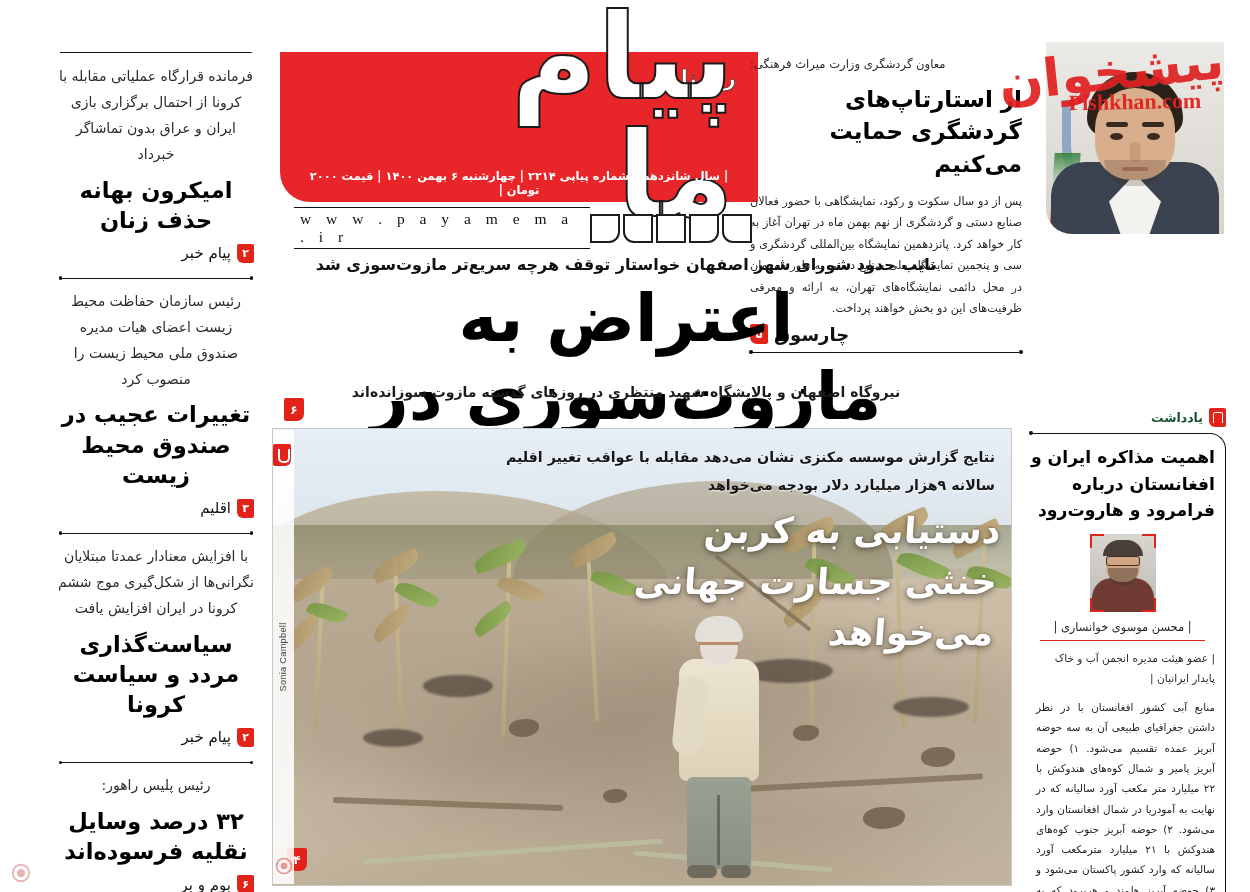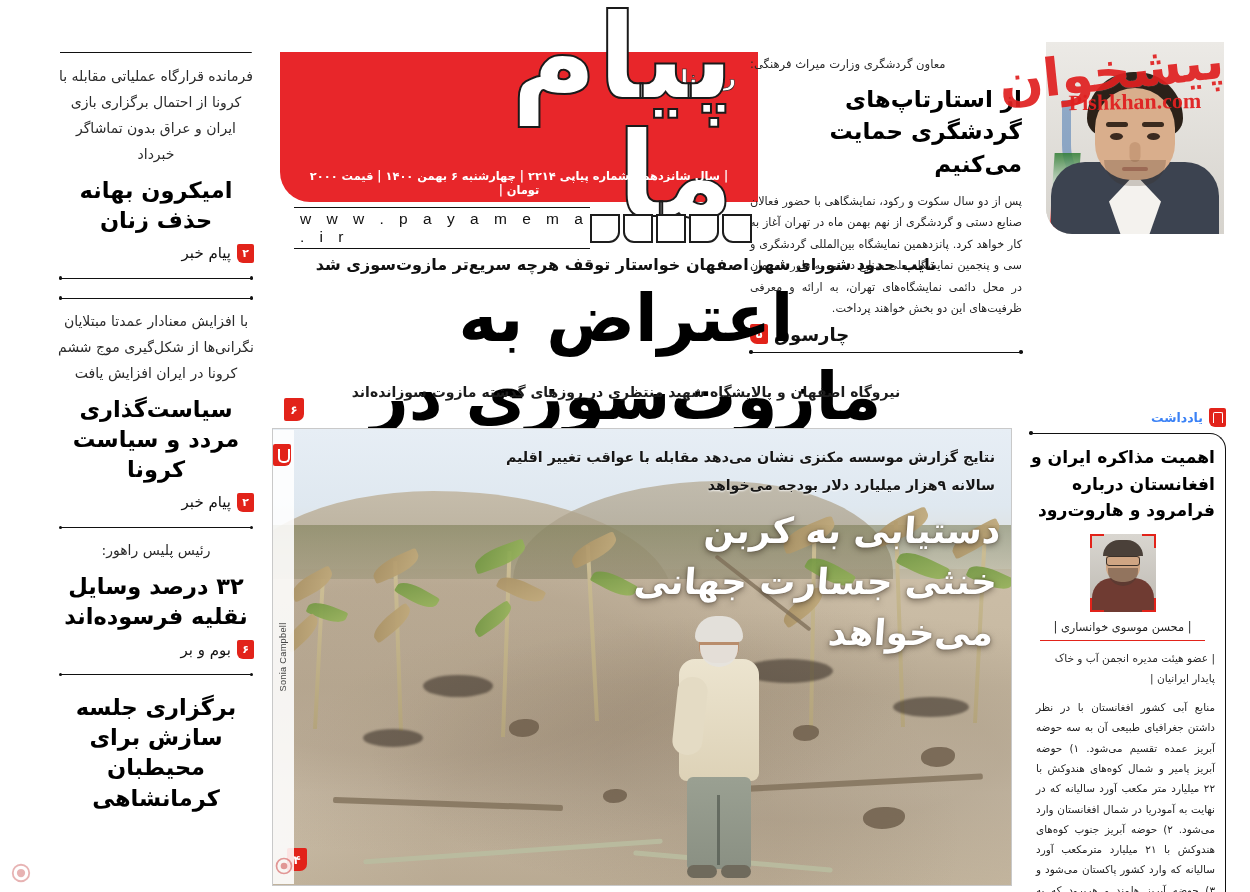--- a/index.html
+++ b/index.html
@@ -76,21 +76,21 @@
     position:absolute;bottom:5px;right:12px;left:12px;
     color:#fff;font-size:11.4px;font-weight:bold;text-align:center;
     letter-spacing:0.2px;direction:rtl;
   }
   .url-row{
     position:relative;margin-top:9px;width:478px;height:34px;
     display:flex;align-items:center;justify-content:space-between;direction:ltr;
   }
   .url-text{
     font-size:15.5px;letter-spacing:5.5px;color:#111;font-weight:500;
-    font-family:Liberation Sans, sans-serif;padding-left:20px;
+    font-family:Liberation Serif, serif;padding-left:20px;
   }
   .url-rule{
     position:absolute;left:14px;right:168px;top:-4px;border-top:1.4px solid #111;
   }
   .url-rule2{
     position:absolute;left:14px;right:168px;bottom:-4px;border-top:1.4px solid #111;
   }
   .boxes{display:flex;gap:3px;align-items:center;padding-right:6px;}
   .bx{width:26px;height:25px;border:2.2px solid #1d1d1d;background:#fff;}
   .bx.r1{border-radius:0 0 11px 0;}
@@ -302,21 +302,21 @@
     position:absolute;left:2px;bottom:8px;width:20px;height:20px;opacity:.55;
   }
 
   
   .note{
     position:absolute;right:24px;top:408px;width:196px;direction:rtl;
   }
   .note-hdr{
     display:flex;align-items:center;justify-content:flex-start;gap:6px;
   }
-  .note-hdr-label{font-size:12.5px;font-weight:bold;color:#3b82f6;}
+  .note-hdr-label{font-size:12.5px;font-weight:bold;color:#14532d;}
   .note-icon{
     width:17px;height:19px;background:#e2231a;border-radius:2px 2px 2px 6px;
     position:relative;flex:0 0 auto;
   }
   .note-icon::after{
     content:"";position:absolute;left:4px;top:4px;width:8px;height:10px;
     border:1.6px solid #fff;border-bottom:none;border-radius:2px 2px 0 0;
   }
   .note-box{
     margin-top:6px;border-top:1.6px solid #111;border-right:1.6px solid #111;
@@ -376,20 +376,28 @@
     <div class="sb-item">
       <div class="sb-kicker">فرمانده قرارگاه عملیاتی مقابله با کرونا از احتمال برگزاری بازی ایران و عراق بدون تماشاگر خبرداد</div>
       <div class="sb-head">امیکرون بهانه حذف زنان</div>
       <div class="sb-tagrow">
         <div class="sb-num">۲</div>
         <div class="sb-tag">پیام خبر</div>
       </div>
     </div>
     <div class="sb-rule"></div>
 
+    <div class="sb-item">
+      <div class="sb-kicker">رئیس سازمان حفاظت محیط زیست اعضای هیات مدیره صندوق ملی محیط زیست را منصوب کرد</div>
+      <div class="sb-head">تغییرات عجیب در صندوق محیط زیست</div>
+      <div class="sb-tagrow">
+        <div class="sb-num">۳</div>
+        <div class="sb-tag">اقلیم</div>
+      </div>
+    </div>
     <div class="sb-rule"></div>
 
     <div class="sb-item">
       <div class="sb-kicker">با افزایش معنادار عمدتا مبتلایان نگرانی‌ها از شکل‌گیری موج ششم کرونا در ایران افزایش یافت</div>
       <div class="sb-head">سیاست‌گذاری مردد و سیاست کرونا</div>
       <div class="sb-tagrow">
         <div class="sb-num">۲</div>
         <div class="sb-tag">پیام خبر</div>
       </div>
     </div>

